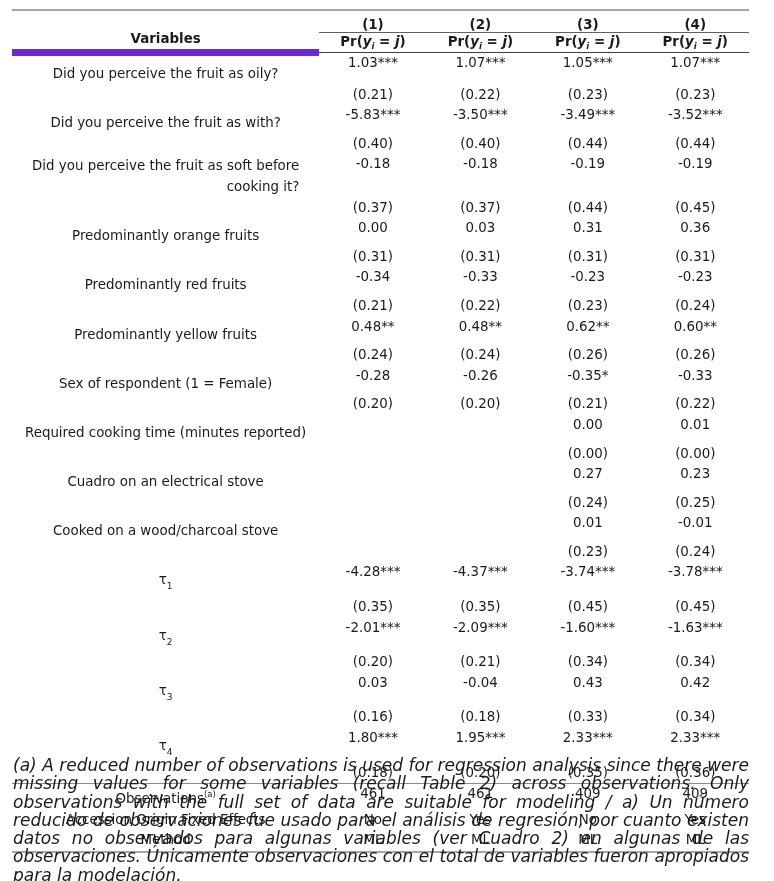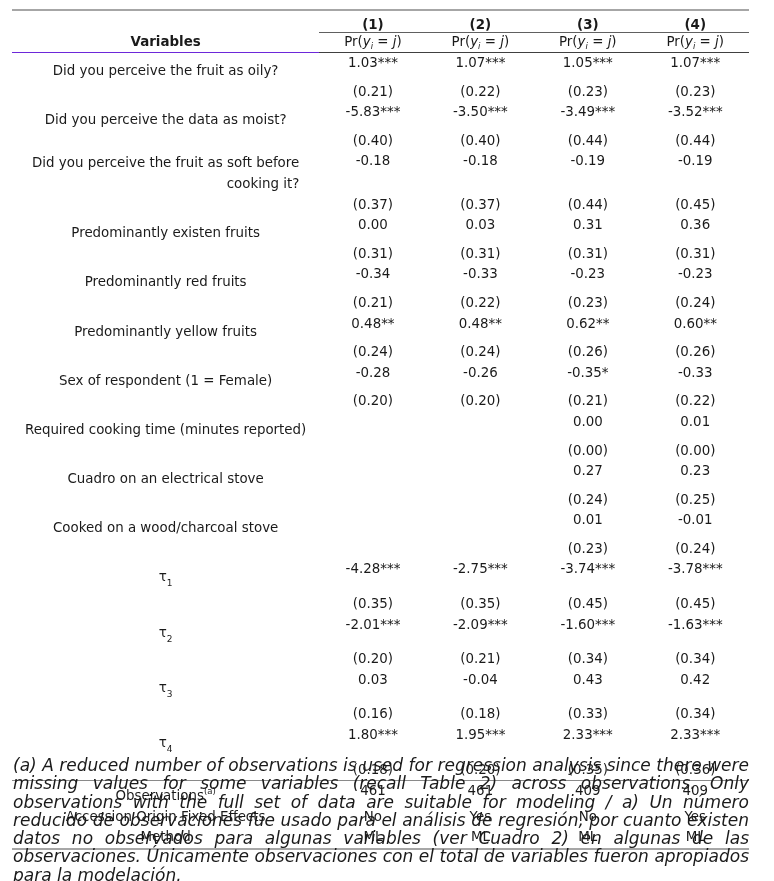--- a/index.html
+++ b/index.html
@@ -4,21 +4,21 @@
 <style>
   html, body { margin:0; padding:0; background:#ffffff; }
   body { width:774px; height:881px; position:relative; overflow:hidden;
          font-family:"DejaVu Sans", sans-serif; color:#1a1a1a; }
   .wrap { position:absolute; left:12px; top:9px; width:737px; }
   table { border-collapse:collapse; width:737px; font-size:13.4px; }
   td, th { padding:0; text-align:center; white-space:nowrap; }
   .top-rule { border-top:2px solid #a6a6a6; }
   .hdr-num th { height:19px; font-weight:bold; vertical-align:bottom; padding-top:2px; }
   .hdr-num th.num { border-bottom:1px solid #606060; }
-  .hdr-pr th { height:19px; font-weight:normal; border-bottom:1px solid #404040; vertical-align:middle; }
+  .hdr-pr th { height:19px; font-weight:bold; border-bottom:1px solid #404040; vertical-align:middle; }
   .col-var { width:306px; }
   .col-n { width:107px; }
   tr.r td { height:20.6px; line-height:20.6px; vertical-align:top; }
   td.var { white-space:normal; line-height:17px; padding-top:8px; }
   td.var.wrapcell { padding:2px 20px 0 20px;text-align:right; }
   .sub { font-size:8.5px; vertical-align:-3px; font-style:italic; }
   .tsub { font-size:9px; vertical-align:-5px; }
   .sup { font-size:8.5px; vertical-align:6px; }
   tr.sep td { border-top:1.5px solid #8a8a8a; }
   tr.last td { border-bottom:2px solid #a6a6a6; }
@@ -34,21 +34,21 @@
 <table>
   <colgroup>
     <col class="col-var">
         <col class="col-n">
         <col class="col-n">
         <col class="col-n">
         <col class="col-n">
   </colgroup>
   <thead>
     <tr class="hdr-num top-rule">
-      <th class="varh" rowspan="2" style="vertical-align:bottom;padding-bottom:3px;border-bottom:1px solid #6d28d9;">Variables</th>
+      <th class="varh" rowspan="2" style="vertical-align:bottom;padding-bottom:3px;border-bottom:7px solid #6d28d9;">Variables</th>
       <th class="num">(1)</th>
       <th class="num">(2)</th>
       <th class="num">(3)</th>
       <th class="num">(4)</th>
     </tr>
     <tr class="hdr-pr">
       <th class="dep"><span>Pr(</span><i class="v">y</i><span class="sub">i</span><span> = </span><i class="v">j</i><span>)</span></th>
       <th class="dep"><span>Pr(</span><i class="v">y</i><span class="sub">i</span><span> = </span><i class="v">j</i><span>)</span></th>
       <th class="dep"><span>Pr(</span><i class="v">y</i><span class="sub">i</span><span> = </span><i class="v">j</i><span>)</span></th>
       <th class="dep"><span>Pr(</span><i class="v">y</i><span class="sub">i</span><span> = </span><i class="v">j</i><span>)</span></th>
@@ -63,21 +63,21 @@
           <td>1.07***</td>
         </tr>
         <tr class="r">
           <td></td>
           <td>(0.21)</td>
           <td>(0.22)</td>
           <td>(0.23)</td>
           <td>(0.23)</td>
         </tr>
         <tr class="r">
-          <td class="var"><span>Did you perceive the data as moist?</span></td>
+          <td class="var"><span>Did you perceive the fruit as with?</span></td>
           <td>-5.83***</td>
           <td>-3.50***</td>
           <td>-3.49***</td>
           <td>-3.52***</td>
         </tr>
         <tr class="r">
           <td></td>
           <td>(0.40)</td>
           <td>(0.40)</td>
           <td>(0.44)</td>
@@ -91,21 +91,21 @@
           <td>-0.19</td>
         </tr>
         <tr class="r">
           <td></td>
           <td>(0.37)</td>
           <td>(0.37)</td>
           <td>(0.44)</td>
           <td>(0.45)</td>
         </tr>
         <tr class="r">
-          <td class="var"><span>Predominantly existen fruits</span></td>
+          <td class="var"><span>Predominantly orange fruits</span></td>
           <td>0.00</td>
           <td>0.03</td>
           <td>0.31</td>
           <td>0.36</td>
         </tr>
         <tr class="r">
           <td></td>
           <td>(0.31)</td>
           <td>(0.31)</td>
           <td>(0.31)</td>
@@ -191,21 +191,21 @@
         <tr class="r">
           <td></td>
           <td></td>
           <td></td>
           <td>(0.23)</td>
           <td>(0.24)</td>
         </tr>
         <tr class="r">
           <td class="var"><span>τ</span><span class="tsub">1</span></td>
           <td>-4.28***</td>
-          <td>-2.75***</td>
+          <td>-4.37***</td>
           <td>-3.74***</td>
           <td>-3.78***</td>
         </tr>
         <tr class="r">
           <td></td>
           <td>(0.35)</td>
           <td>(0.35)</td>
           <td>(0.45)</td>
           <td>(0.45)</td>
         </tr>

